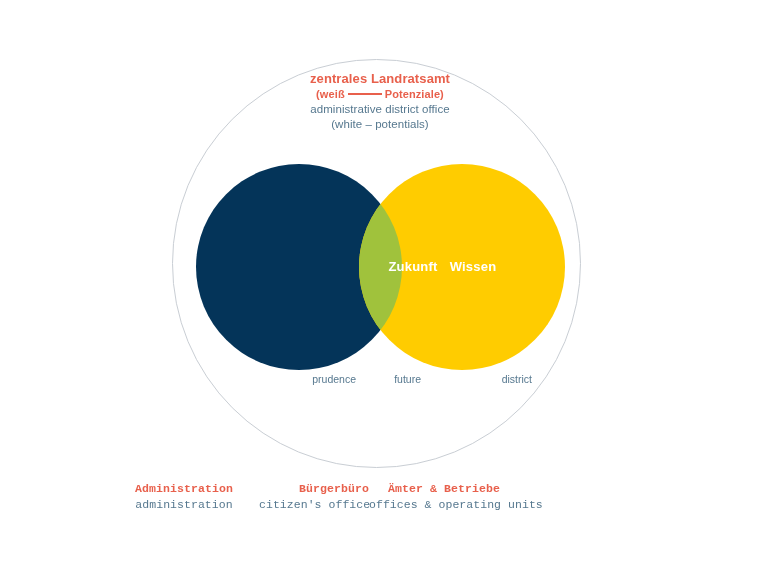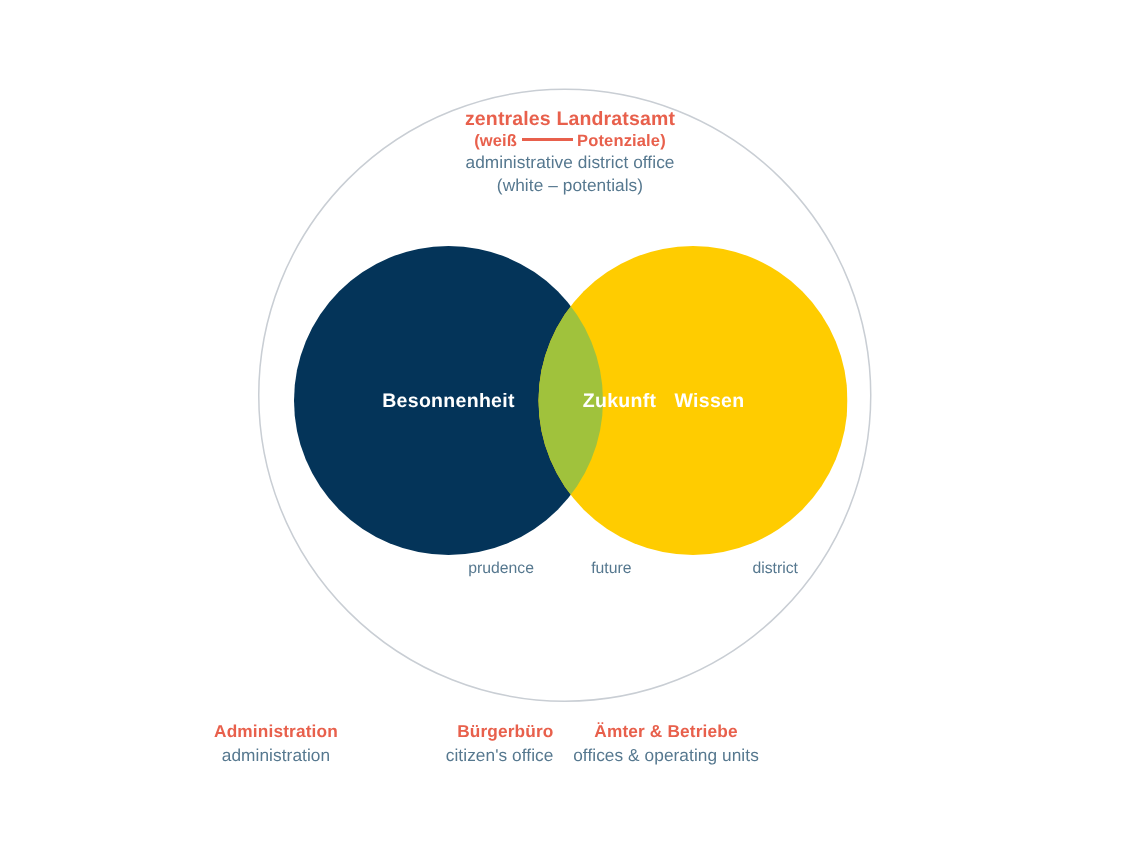--- a/index.html
+++ b/index.html
@@ -112,20 +112,21 @@
 
   
   .legend {
     position: absolute;
     left: 0;
     top: 481px;
     width: 628px;
     display: flex;
     justify-content: center;
     align-items: flex-start;
+    font-family: Liberation Mono, monospace;
   }
   .legend-col {
     text-align: center;
     line-height: 1.38;
   }
   #legend-col-administration { width: 150px; }
   #legend-col-buergerbuero   { width: 110px; text-align: right; }
   #legend-col-aemter         { width: 150px; }
   .legend-de {
     display: block;
@@ -167,21 +168,20 @@
 
     <circle cx="103" cy="103" r="103" fill="#043459"></circle>
 
     <circle cx="266" cy="103" r="103" fill="#FFCC00"></circle>
 
     <g clip-path="url(#clip-left)">
       <circle cx="266" cy="103" r="103" fill="#A0C23C"></circle>
     </g>
   </svg>
 
-  <div class="lobe-label" id="label-besonnenheit">Besonnenheit</div>
   <div class="lobe-label" id="label-zukunft">Zukunft</div>
   <div class="lobe-label" id="label-wissen">Wissen</div>
 
   <div class="sub-label" id="sub-prudence">prudence</div>
   <div class="sub-label" id="sub-future">future</div>
   <div class="sub-label" id="sub-knowledge">district</div>
 
   <div class="legend">
     <div class="legend-col" id="legend-col-administration">
       <span class="legend-de">Administration</span>

